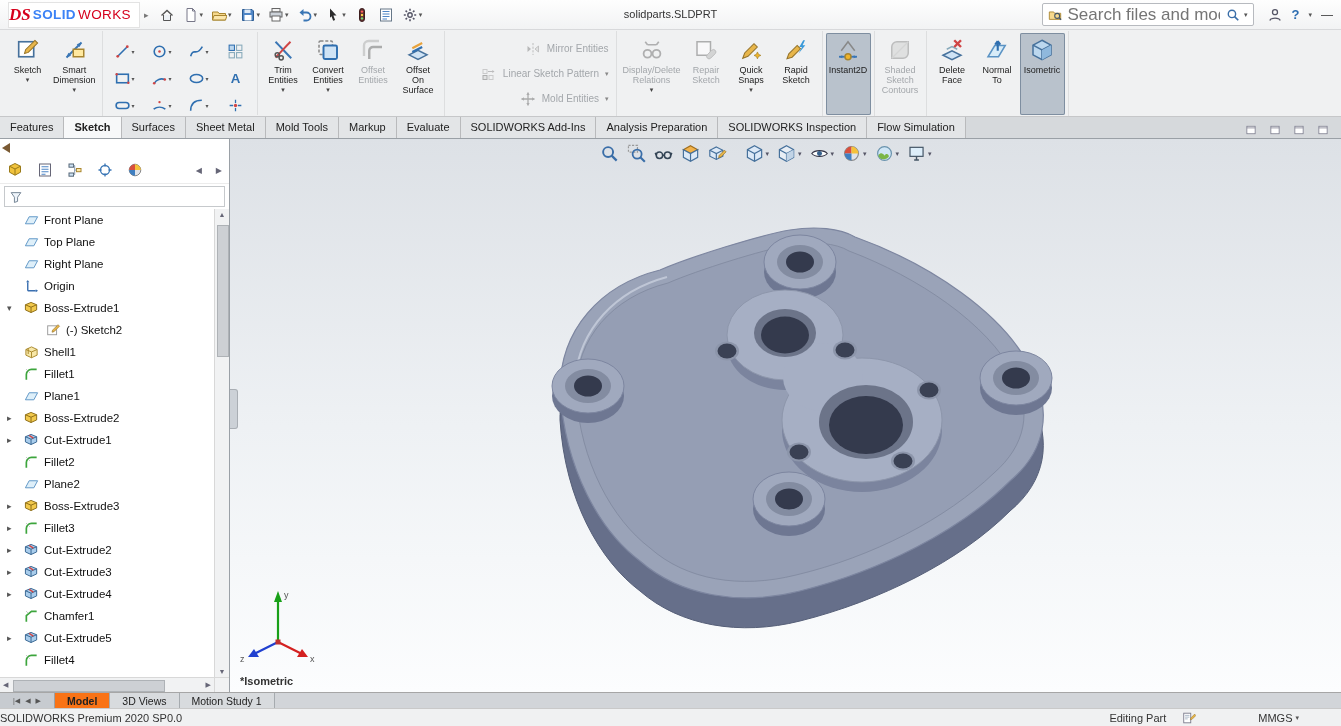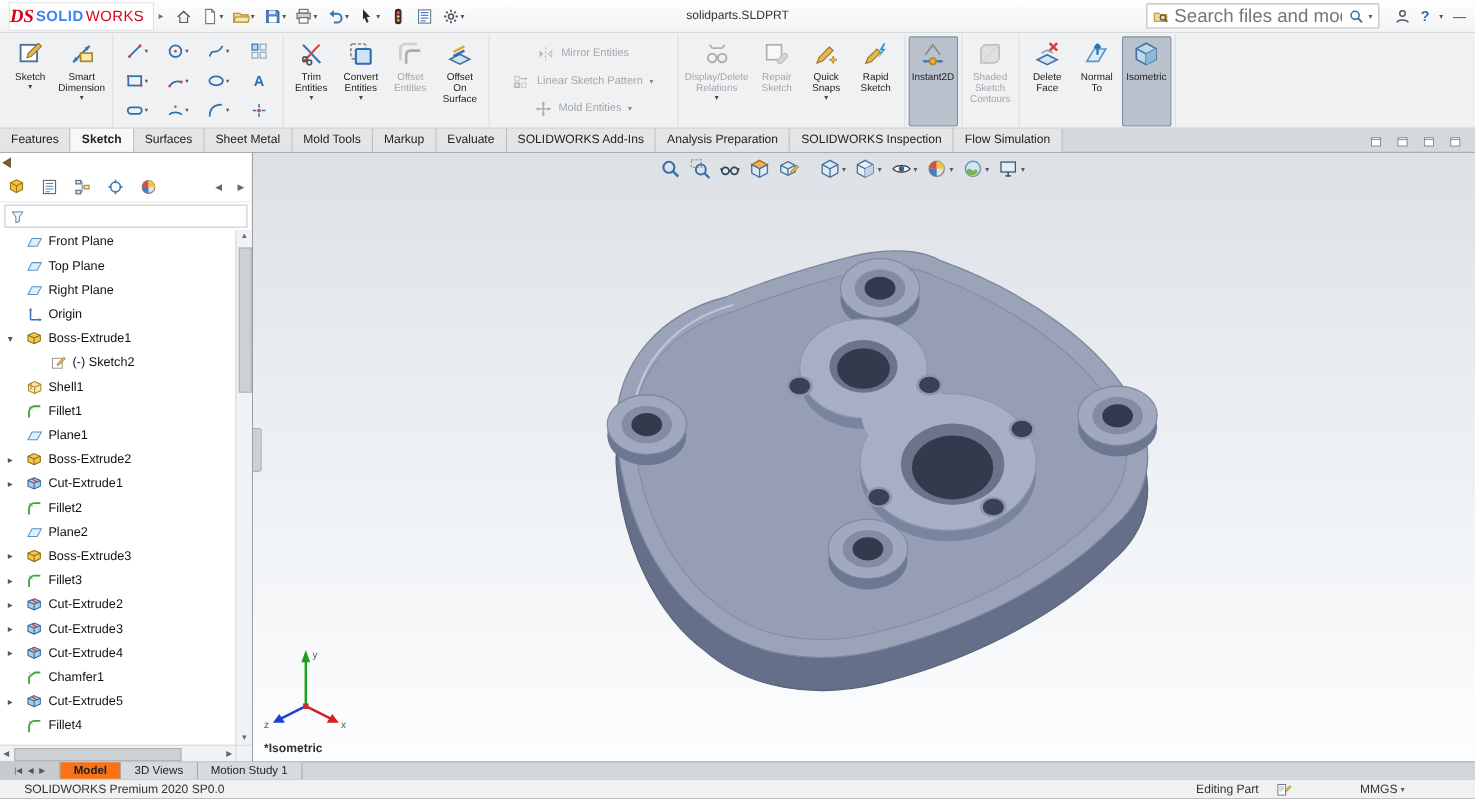--- a/index.html
+++ b/index.html
@@ -25,21 +25,21 @@
              display:flex;align-items:center;gap:4px;padding:0 5px}
   .searchbox input{border:none;outline:none;flex:1;font-size:17px;color:#555;background:transparent;min-width:0;
                    font-family:"Liberation Sans",sans-serif}
   .tbright{display:flex;align-items:center;gap:9px;margin-left:10px}
   .helpq{font-size:13px;font-weight:bold;color:#2b6cb0}
   .minim{font-size:12px;color:#444}
 
   
   .ribbon{height:87px;background:#f0f1f2;border-bottom:1px solid #c6c7c9;display:flex;align-items:stretch;
           padding:1px 2px 0;box-sizing:border-box}
-  .rgroup{display:flex;align-items:center;padding:1px 3px;border-right:1px solid #dddedf;height:100%;box-sizing:border-box}
+  .rgroup{display:flex;align-items:flex-end;padding:1px 3px;border-right:1px solid #dddedf;height:100%;box-sizing:border-box}
   .bigbtn{min-width:45px;max-width:66px;height:82px;display:flex;flex-direction:column;align-items:center;
           padding:3px 3px 0;box-sizing:border-box;border-radius:2px;cursor:default}
   .bigbtn .bicon{height:27px;display:flex;align-items:center;justify-content:center}
   .blabel{font-size:9px;line-height:10px;text-align:center;color:#222;white-space:pre-line;margin-top:2px}
   .bcaret{font-size:7px;color:#444;line-height:7px;margin-top:1px}
   .bigbtn.active{background:#b9c2cc;box-shadow:inset 0 0 0 1px #7e8ea0}
   .bigbtn.disabled .blabel{color:#a3a7ab}
   .disabled .ic{filter:grayscale(1) opacity(.5)}
   .ggrid{display:grid;grid-template-columns:repeat(4,37px);grid-auto-rows:27px;align-content:center;align-self:center;height:auto}
   .gcell{display:flex;align-items:center;justify-content:center;gap:1px}
@@ -91,21 +91,21 @@
   .hcaret{font-size:7px;color:#556}
   .splitter{position:absolute;left:0;top:250px;width:7px;height:38px;background:#ccd1d7;border:1px solid #a9aeb4;border-left:none;border-radius:0 3px 3px 0}
   .viewlabel{position:absolute;left:10px;bottom:5px;font-size:11px;font-weight:bold;color:#333}
   .triad{position:absolute;left:6px;bottom:28px}
 
   
   .doctabs{height:16px;display:flex;background:#d2d5d9;border-top:1px solid #a6a6a6;font-size:10.5px;align-items:stretch;box-sizing:border-box}
   .tabnav{width:54px;display:flex;gap:5px;align-items:center;justify-content:center;background:#c7cbd0;border-right:1px solid #9aa0a6;color:#555;font-size:7px}
   .dtab{padding:2px 12px 0;border-right:1px solid #a6abaf;background:#d8dbde;color:#222;box-sizing:border-box}
   .dtab.active{background:#f97316;font-weight:bold}
-  .statusbar{height:18px;background:#f0f1f2;border-top:1px solid #c9c9c9;display:flex;align-items:center;padding:0 22px;
+  .statusbar{height:18px;background:#f0f1f2;border-top:1px solid #c9c9c9;display:flex;align-items:center;padding:0 0;
              font-size:11px;color:#333;box-sizing:border-box}
   .sbright{margin-left:auto;display:flex;align-items:center;padding-right:42px}
   #sb-ic{margin:0 62px 0 16px}
   .ucaret{font-size:7px;color:#555;margin-left:3px}
 </style>
 </head>
 <body>
 
 <div id="app">
 

